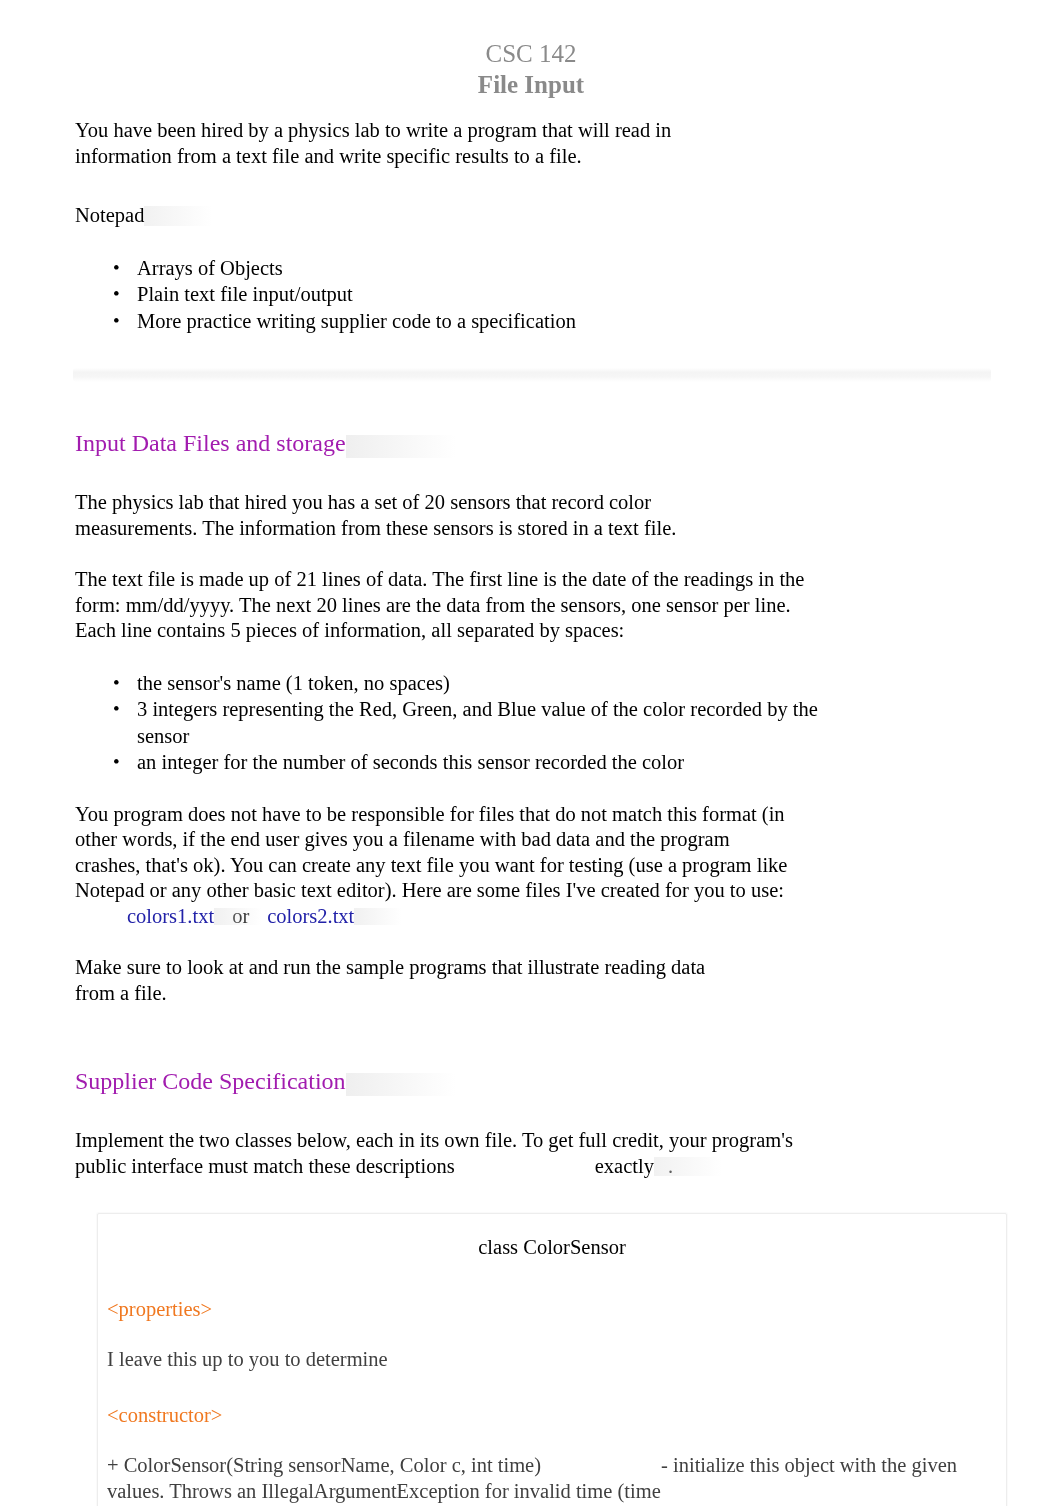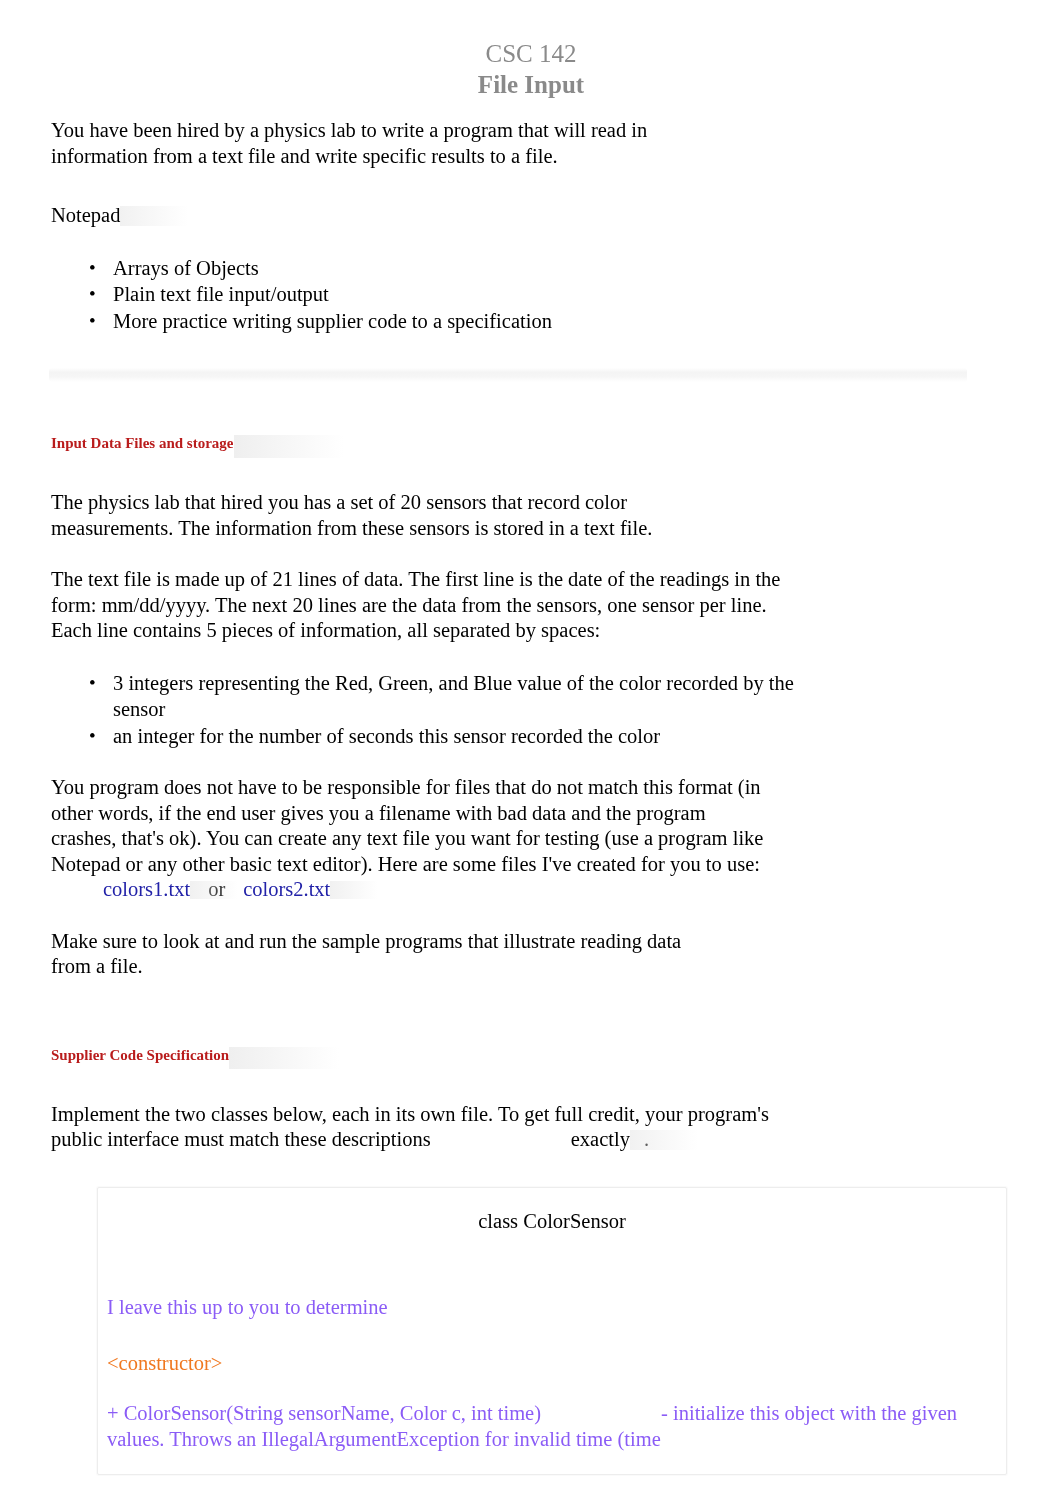--- a/index.html
+++ b/index.html
@@ -40,21 +40,21 @@
   .doc-subtitle {
     font-size: 25px;
     line-height: 31px;
     color: #8a8a8a;
     font-weight: bold;
     margin: 0;
   }
 
   
   .content {
-    margin-left: 51px;
+    margin-left: 75px;
     margin-right: 40px;
     padding-top: 18px;
   }
 
   p.para {
     font-size: 20.5px;
     line-height: 25.5px;
     margin: 0;
     color: #000000;
   }
@@ -118,24 +118,24 @@
     background: linear-gradient(to bottom,
         rgba(255,255,255,0) 0%,
         rgba(244,244,244,1) 30%,
         rgba(246,246,246,1) 62%,
         rgba(255,255,255,0) 100%);
     border-radius: 3px;
   }
 
   
   h2.section-head {
-    font-size: 15px;
-    line-height: 26px;
-    font-weight: bold;
-    color: #b91c1c;
+    font-size: 24px;
+    line-height: 26px;
+    font-weight: normal;
+    color: #a21caf;
     margin: 0;
     display: inline-block;
     position: relative;
   }
   h2.section-head::after {
     content: "";
     position: absolute;
     left: 100%;
     top: 20%;
     width: 110px;
@@ -189,21 +189,21 @@
   .tag {
     color: #f07820;
     font-size: 20.5px;
     line-height: 26px;
     margin: 0;
   }
   .box-para {
     font-size: 20.5px;
     line-height: 26px;
     margin: 0;
-    color: #8b5cf6;
+    color: #404040;
   }
   .gap-24 { height: 24px; }
   .gap-30 { height: 30px; }
 </style>
 </head>
 <body>
 
 <div class="page">
 
   <div class="doc-title-block">
@@ -245,20 +245,21 @@
 
     <p class="para" style="max-width:625px">The physics lab that hired you has a set of 20 sensors that record color measurements. The information from these sensors is stored in a text file.</p>
 
     <div class="spacer-sm"></div>
 
     <p class="para" style="max-width:730px">The text file is made up of 21 lines of data. The first line is the date of the readings in the form: mm/dd/yyyy. The next 20 lines are the data from the sensors, one sensor per line. Each line contains 5 pieces of information, all separated by spaces:</p>
 
     <div class="spacer-sm"></div>
 
     <ul class="bullets wide">
+      <li>the sensor's name (1 token, no spaces)</li>
       <li>3 integers representing the Red, Green, and Blue value of the color recorded by the sensor</li>
       <li>an integer for the number of seconds this sensor recorded the color</li>
     </ul>
 
     <div class="spacer-sm"></div>
 
     <p class="para" style="max-width:722px"><span>You program does not have to be responsible for files that do not match this format (in other words, if the end user gives you a filename with bad data and the program crashes, that's ok). You can create any text file you want for testing (use a program like Notepad or any other basic text editor). Here are some files I've created for you to use:</span><span class="link-gap"></span><a href="#" class="filelink">colors1.txt</a><span class="link-gap-sm"></span><span>or</span><span class="link-gap-sm"></span><a href="#" class="filelink">colors2.txt</a></p>
 
     <div class="spacer-sm"></div>
 
@@ -272,20 +273,21 @@
     <div class="spacer-md"></div>
 
     <p class="para" style="max-width:760px"><span>Implement the two classes below, each in its own file. To get full credit, your program's public interface must match these descriptions</span><span class="big-gap"></span><span class="label-plain halo">exactly</span><span class="small-gap"></span><span>.</span></p>
 
     <div class="spacer-md"></div>
   </div>
 
   <div class="class-box">
     <div class="class-box-title">class ColorSensor</div>
     <div class="class-box-inner">
+      <p class="tag">&lt;properties&gt;</p>
       <div class="gap-24"></div>
       <p class="box-para">I leave this up to you to determine</p>
       <div class="gap-30"></div>
       <p class="tag">&lt;constructor&gt;</p>
       <div class="gap-24"></div>
       <p class="box-para" style="max-width:880px"><span>+ ColorSensor(String sensorName, Color c, int time)</span><span class="mid-gap"></span><span>- initialize this object with the given values. Throws an IllegalArgumentException for invalid time (time</span></p>
     </div>
   </div>
 
 </div>

